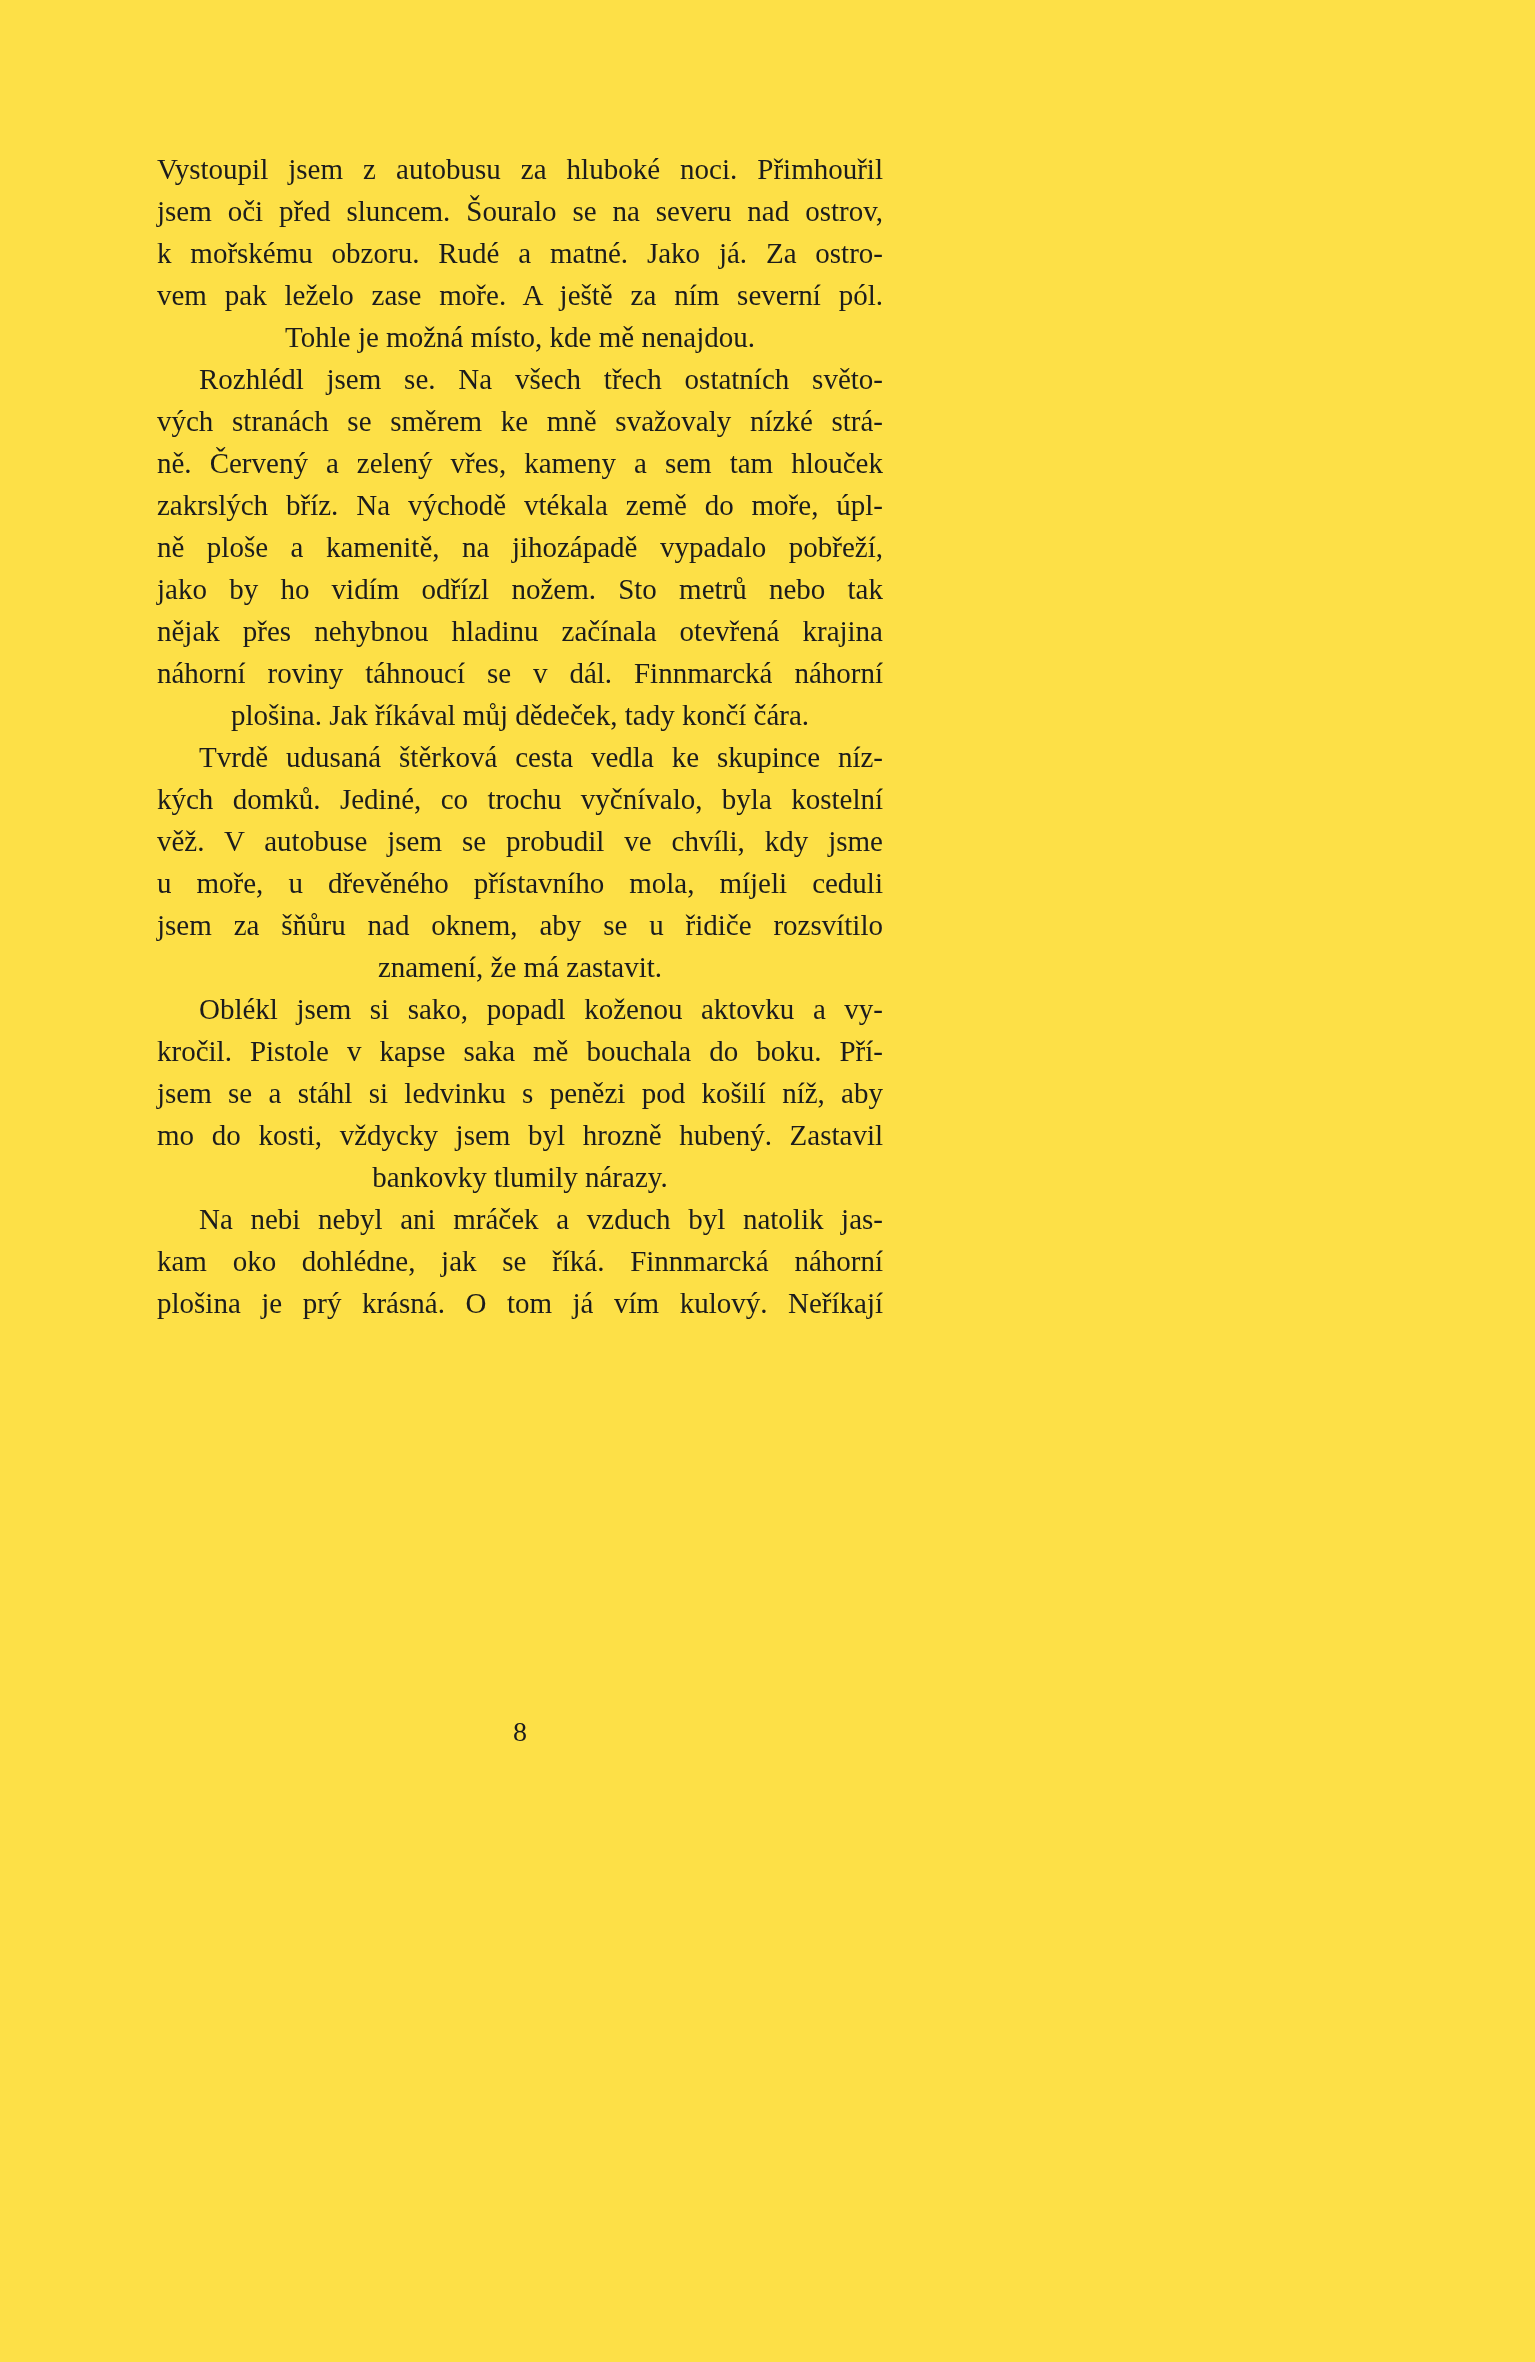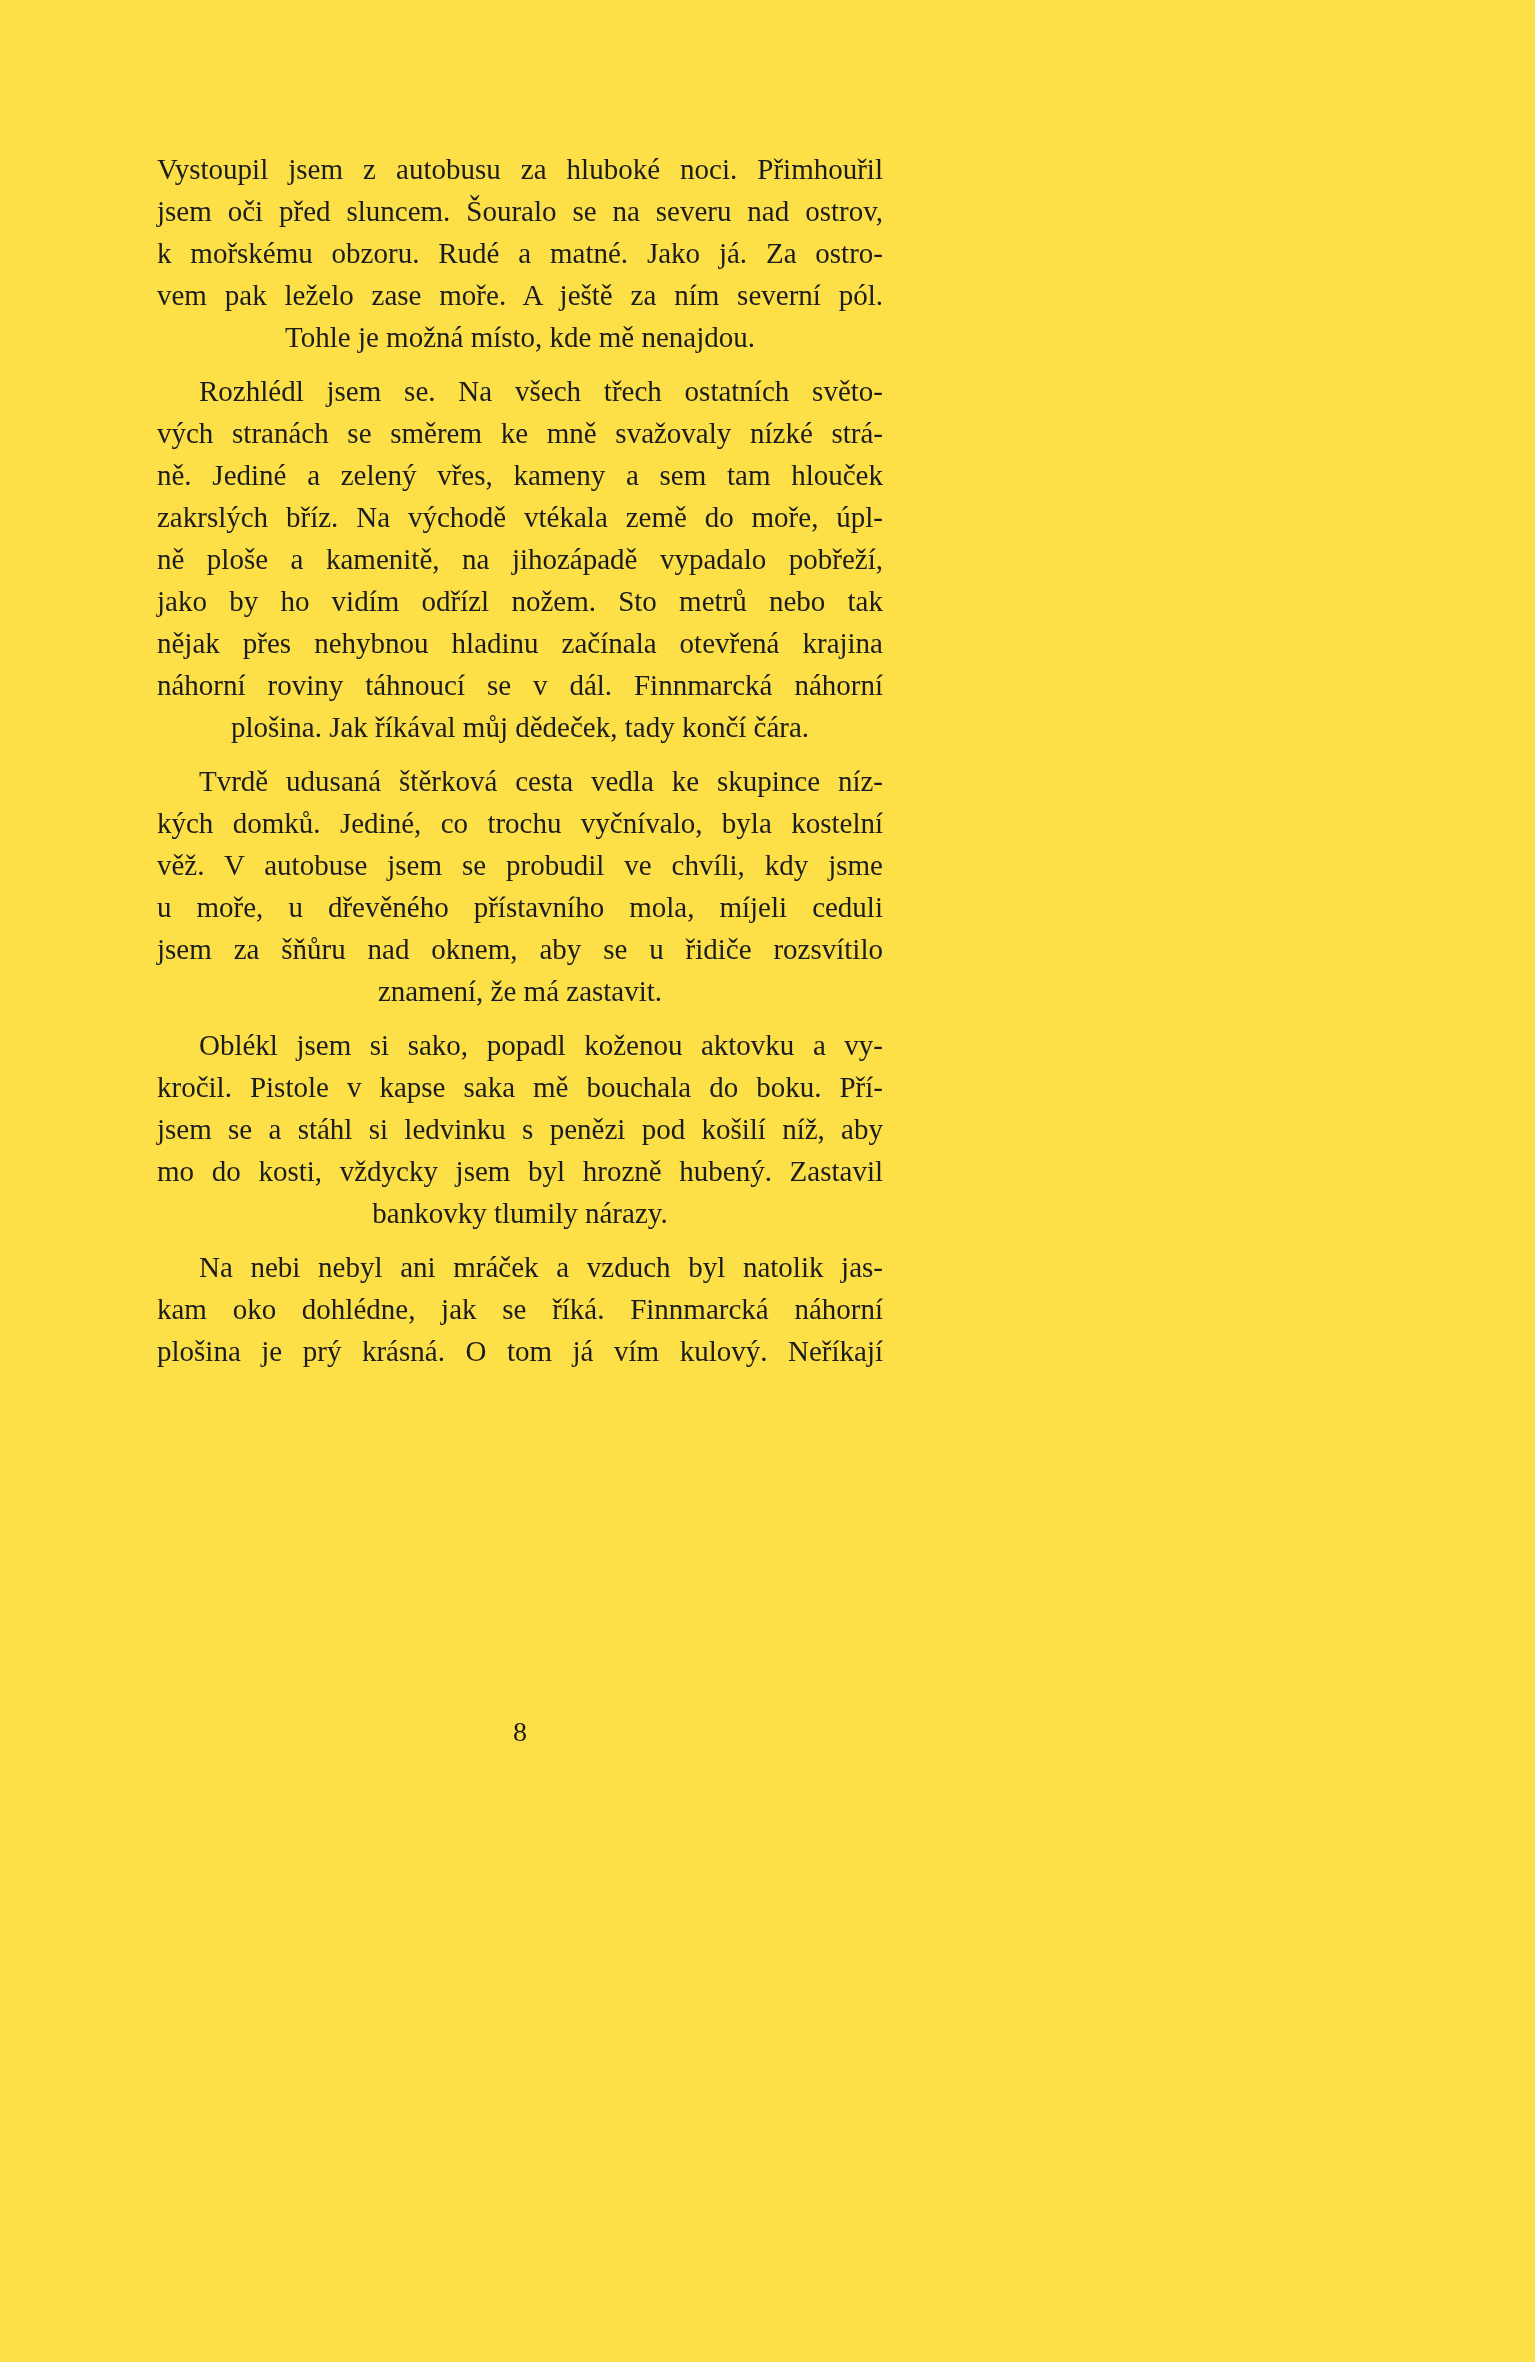--- a/index.html
+++ b/index.html
@@ -32,21 +32,20 @@
     line-height: 42px;
     text-align: center;
     hyphens: none;
   }
   .line.j {
     text-align: justify;
     text-align-last: justify;
   }
   .line.indent {
     text-indent: 42px;
-    margin-top: 12px;
   }
   .page-number {
     position: absolute;
     left: 157px;
     top: 1712px;
     width: 726px;
     text-align: center;
     font-size: 28px;
     line-height: 40px;
     color: #1c1c1c;
@@ -63,21 +62,21 @@
       <div class="line j">Vystoupil jsem z autobusu za hluboké noci. Přimhouřil</div>
       <div class="line j">jsem oči před sluncem. Šouralo se na severu nad ostrov,</div>
       <div class="line j">k mořskému obzoru. Rudé a matné. Jako já. Za ostro-</div>
       <div class="line j">vem pak leželo zase moře. A ještě za ním severní pól.</div>
       <div class="line">Tohle je možná místo, kde mě nenajdou.</div>
     </section>
 
     <section class="paragraph">
       <div class="line j indent">Rozhlédl jsem se. Na všech třech ostatních světo-</div>
       <div class="line j">vých stranách se směrem ke mně svažovaly nízké strá-</div>
-      <div class="line j">ně. Jediné a zelený vřes, kameny a sem tam hlouček</div>
+      <div class="line j">ně. Červený a zelený vřes, kameny a sem tam hlouček</div>
       <div class="line j">zakrslých bříz. Na východě vtékala země do moře, úpl-</div>
       <div class="line j">ně ploše a kamenitě, na jihozápadě vypadalo pobřeží,</div>
       <div class="line j">jako by ho vidím odřízl nožem. Sto metrů nebo tak</div>
       <div class="line j">nějak přes nehybnou hladinu začínala otevřená krajina</div>
       <div class="line j">náhorní roviny táhnoucí se v dál. Finnmarcká náhorní</div>
       <div class="line">plošina. Jak říkával můj dědeček, tady končí čára.</div>
     </section>
 
     <section class="paragraph">
       <div class="line j indent">Tvrdě udusaná štěrková cesta vedla ke skupince níz-</div>

